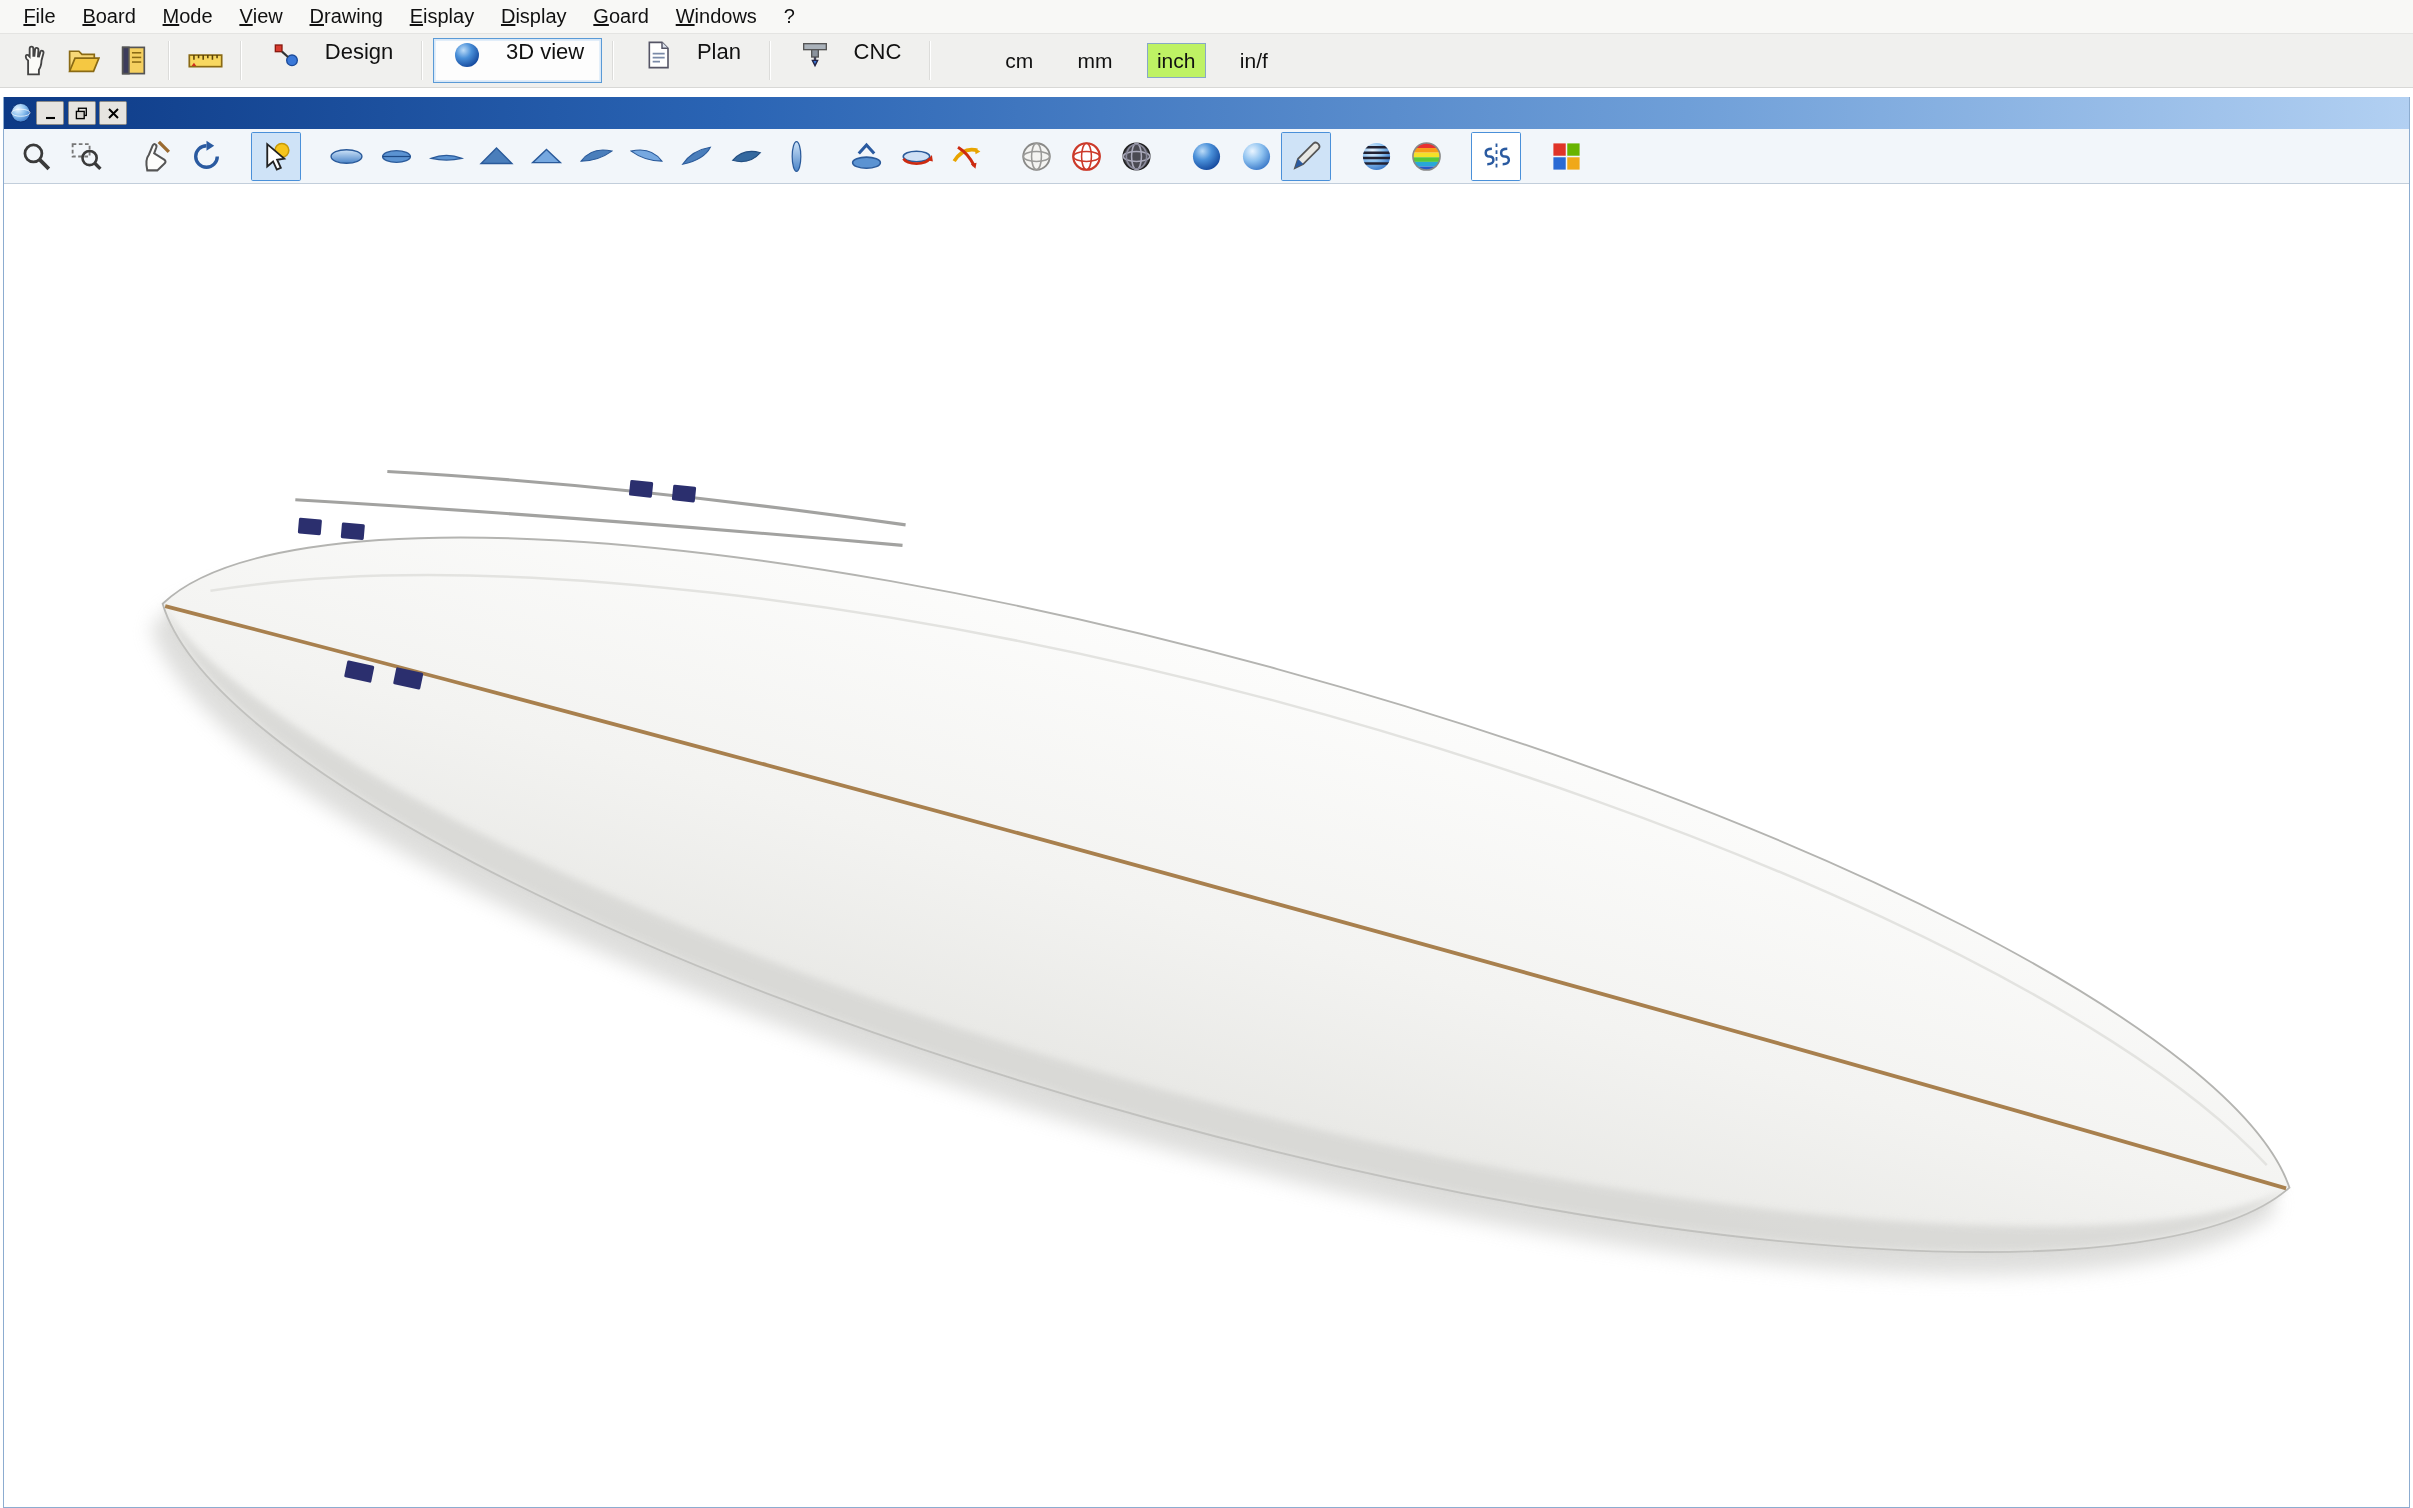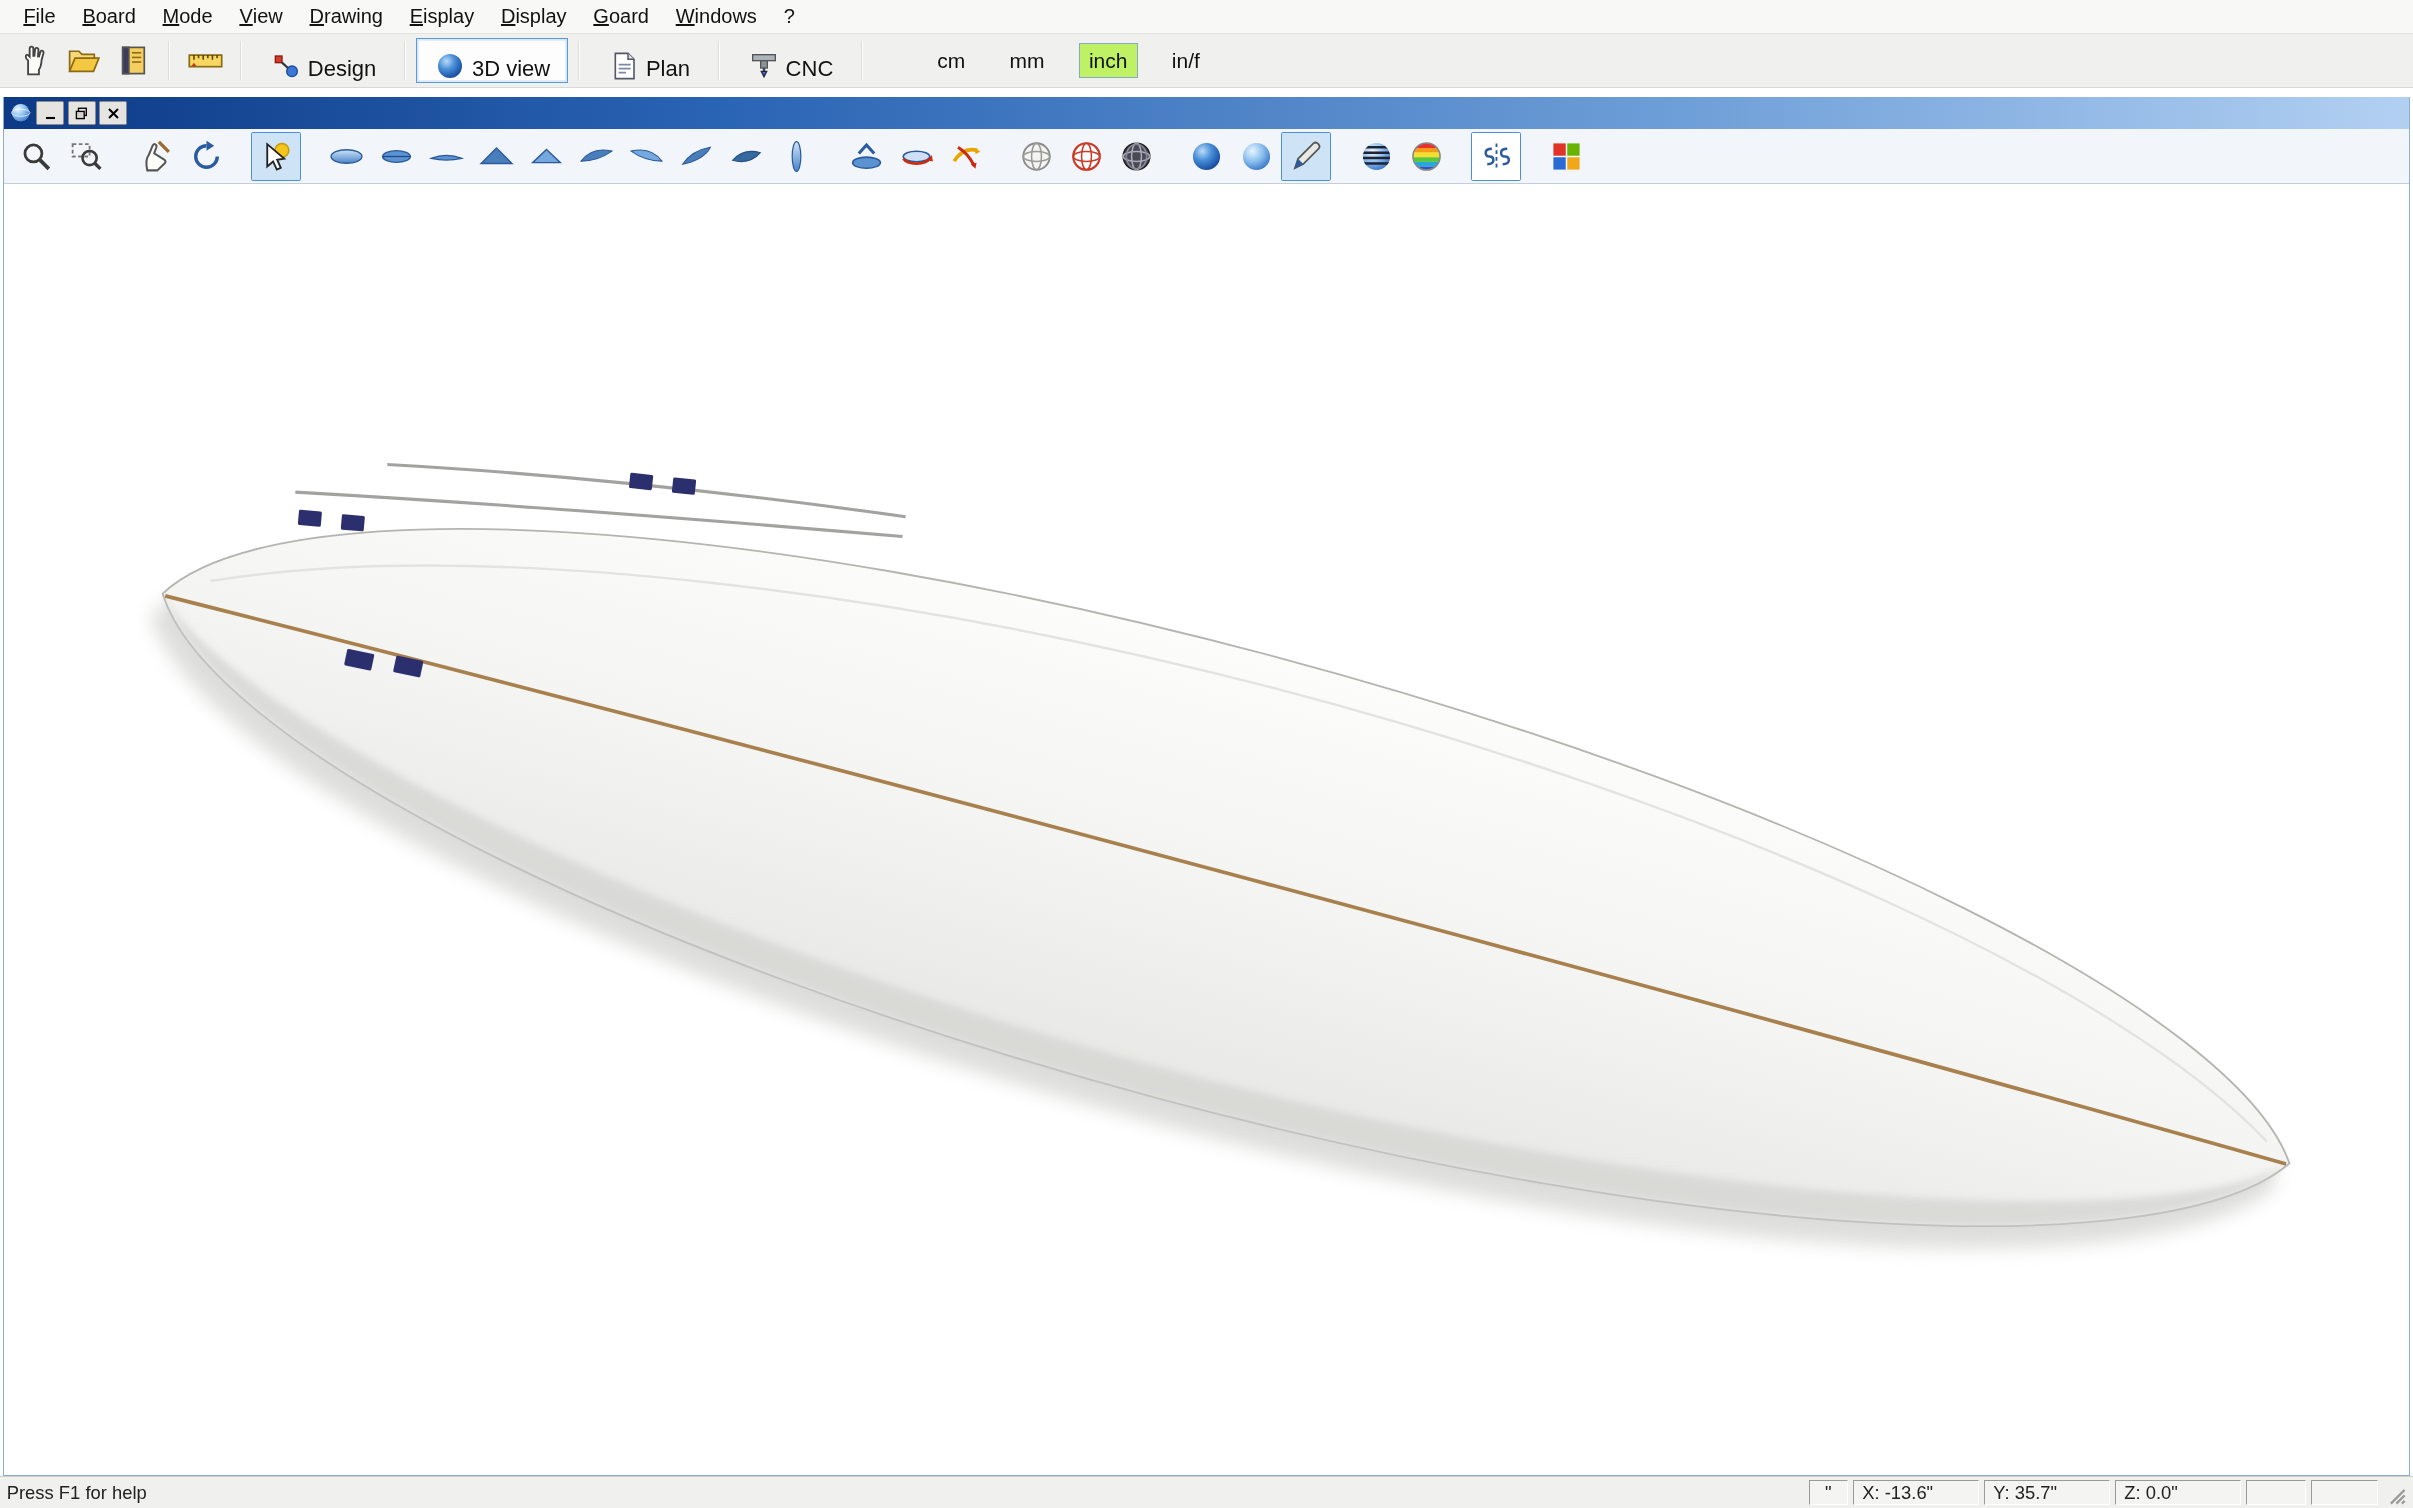--- a/index.html
+++ b/index.html
@@ -12,21 +12,21 @@
     font-size:20px;color:#111;border-bottom:0.8px solid #e4e4e2;flex:0 0 auto;}
   .menu-item{padding:0 13.4px;height:100%;display:flex;align-items:center;cursor:default;white-space:nowrap;}
   .accel{text-decoration:underline;}
 
   
   .toolbar{height:54px;background:#f0f0ee;display:flex;align-items:center;padding-left:8.4px;
     border-bottom:0.8px solid #d8d8d6;flex:0 0 auto;}
   .tb-btn{width:50px;height:47px;border:none;background:transparent;display:flex;align-items:center;justify-content:center;}
   .tb-btn svg{width:37px;height:37px;}
   .tb-sep{width:1.7px;height:39px;background:#dcdcda;border-right:0.8px solid #fff;margin:0 10px;flex:0 0 auto;}
-  .mode-btn{height:45px;display:flex;align-items:flex-end;gap:6px;padding:0 17px;background:transparent;
+  .mode-btn{height:45px;display:flex;align-items:flex-start;gap:23px;padding:0 17px;background:transparent;
     border:0.8px solid transparent;font-size:22px;color:#111;font-family:"Liberation Sans",sans-serif;}
   .mode-btn svg{width:32px;height:32px;}
   .mode-btn.active{background:#fdfdfd;border:0.8px solid #5a9ad6;box-shadow:inset 0 0 0 1.7px #d8e8f8;}
   .units{display:flex;align-items:flex-end;margin-left:54px;gap:24px;}
   .unit-btn{background:transparent;border:0.8px solid transparent;padding:4.2px 9.2px;font-size:21px;color:#111;
     font-family:"Liberation Sans",sans-serif;}
   .unit-btn.active{background:#bef264;border:0.8px solid #88a8c8;}
 
   
   .mdi{flex:1;min-height:0;background:#fff;padding:9.2px 3.4px 0 3.4px;display:flex;}
@@ -477,31 +477,15 @@
               <rect x="-592" y="3" width="18" height="11" rx="1" transform="rotate(-3 -583 8)"></rect>
               <rect x="-560" y="-1" width="18" height="11" rx="1" transform="rotate(-3 -551 4)"></rect>
             </g>
           </g>
         </svg>
       </div>
 
     </div>
   </div>
 
-  <div class="statusbar">
-    <span>Press F1 for help</span>
-    <span class="status-right">
-      <span class="sbox w-unit">"</span>
-      <span class="sbox w-xyz">X: -13.6"</span>
-      <span class="sbox w-xyz">Y: 35.7"</span>
-      <span class="sbox w-xyz">Z: 0.0"</span>
-      <span class="sbox w-e1"></span>
-      <span class="sbox w-e2"></span>
-      <span class="grip">
-        <svg viewBox="0 0 16 16">
-            <path d="M15,5 L5,15 M15,9 L9,15 M15,13 L13,15" stroke="#9a9a98" stroke-width="1.6" fill="none"></path>
-          </svg>
-      </span>
-    </span>
-  </div>
 
 </div>
 
 
 </body></html>

